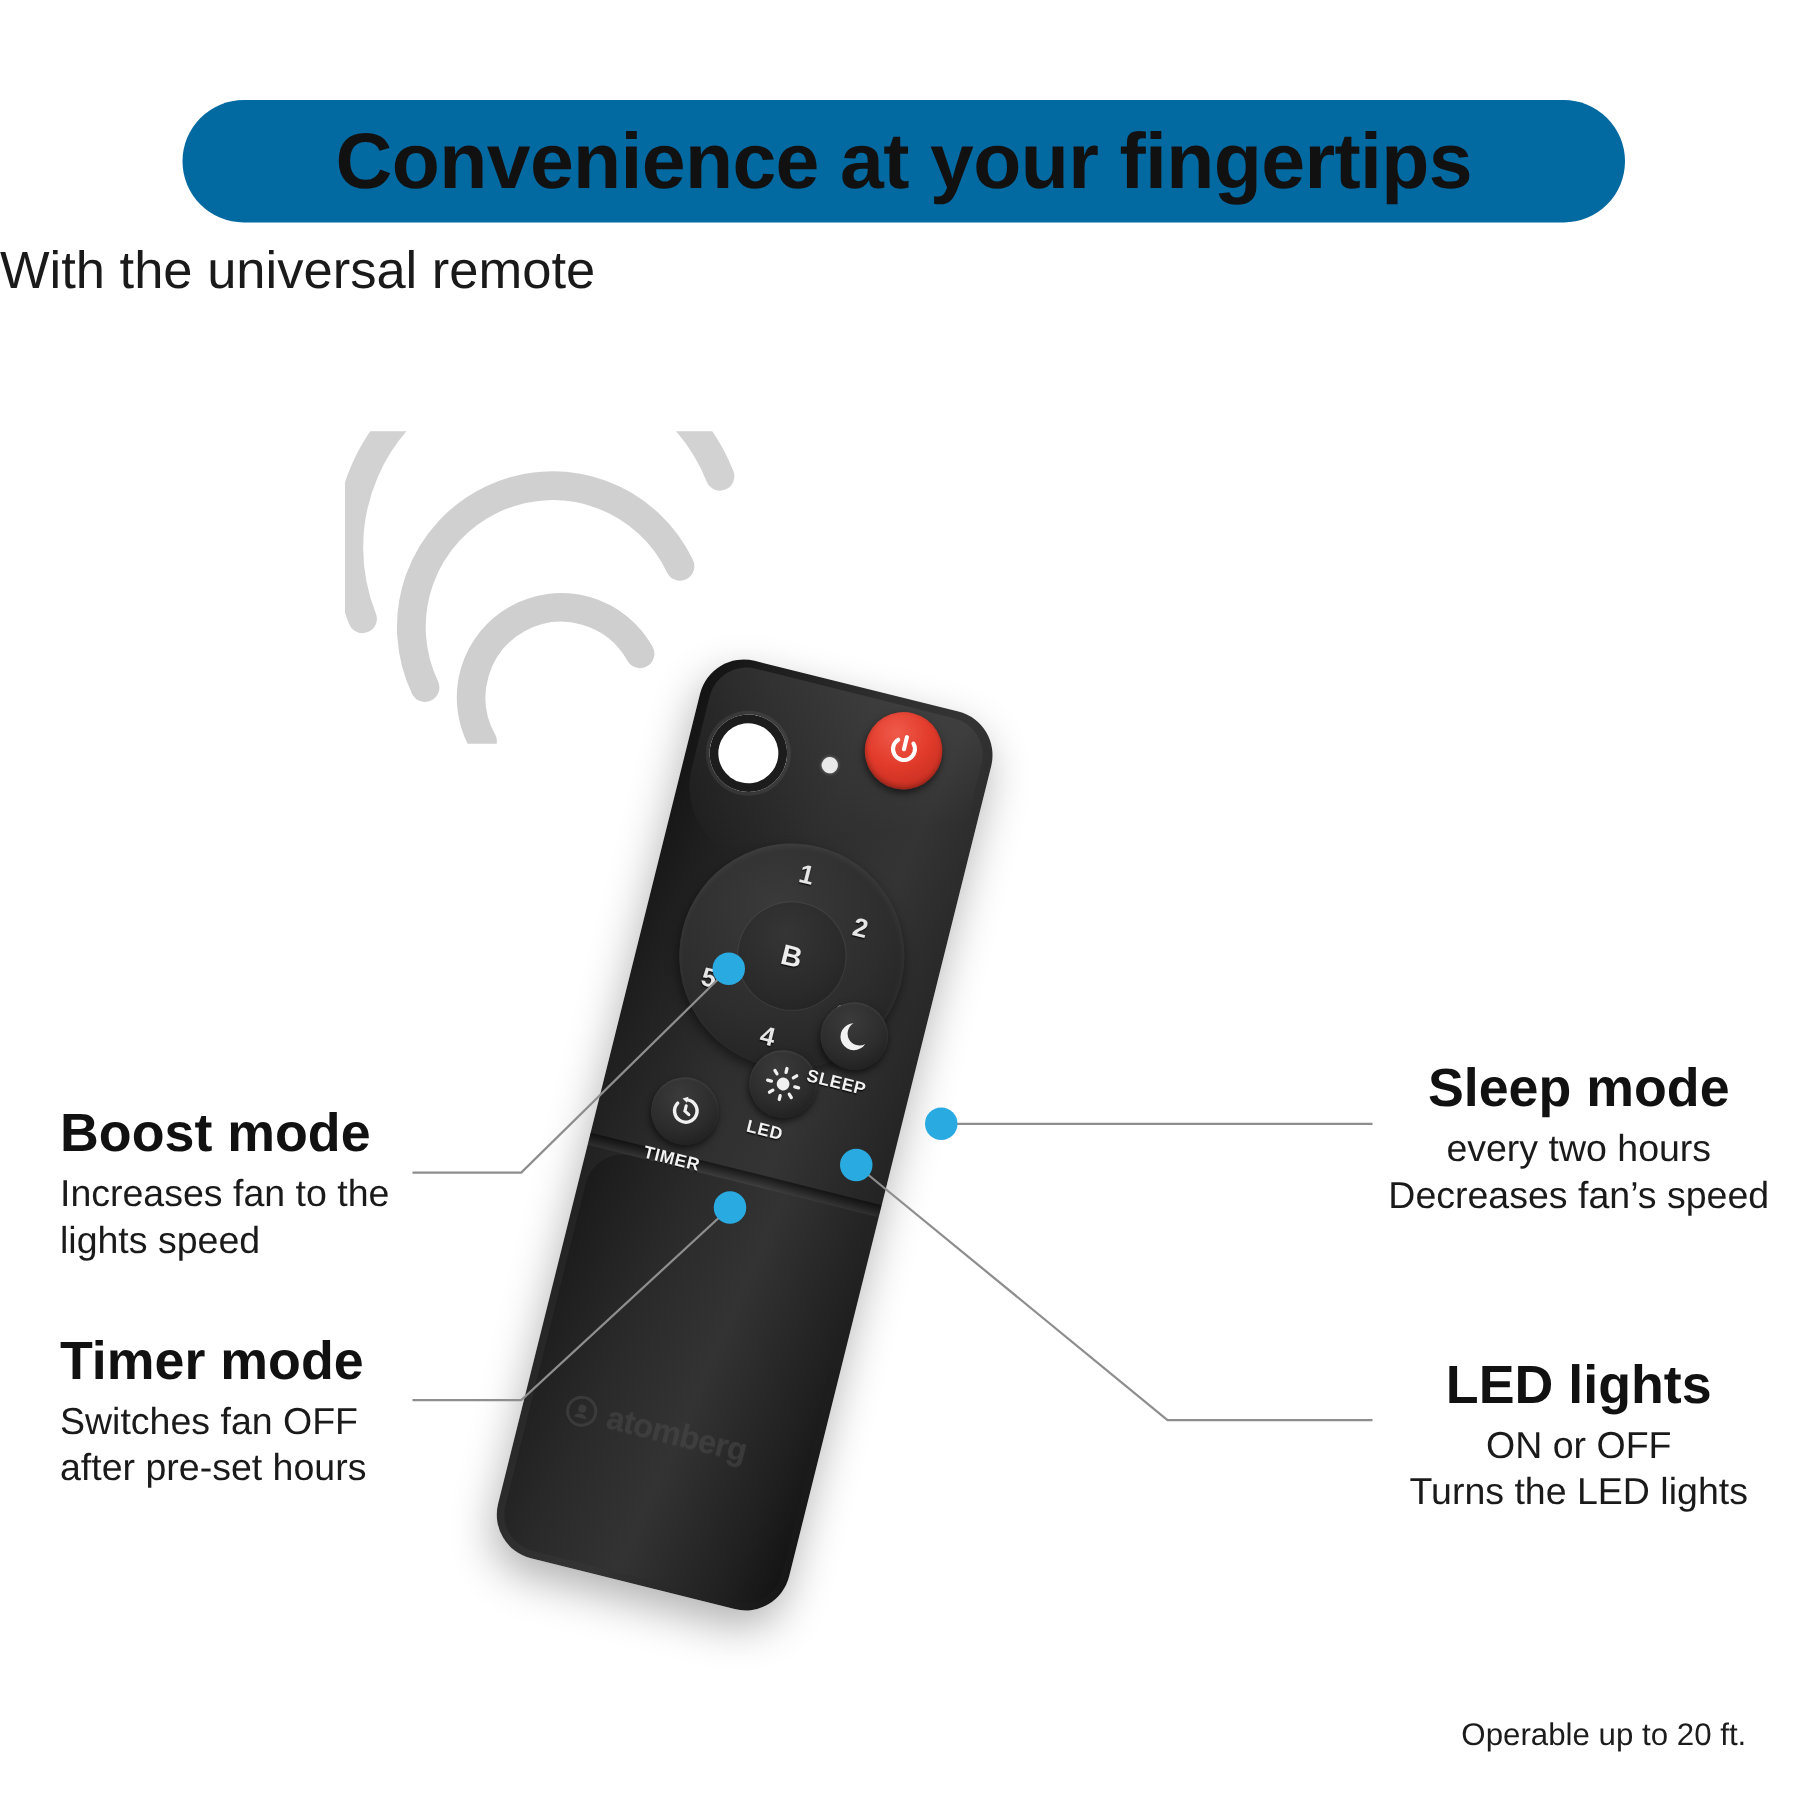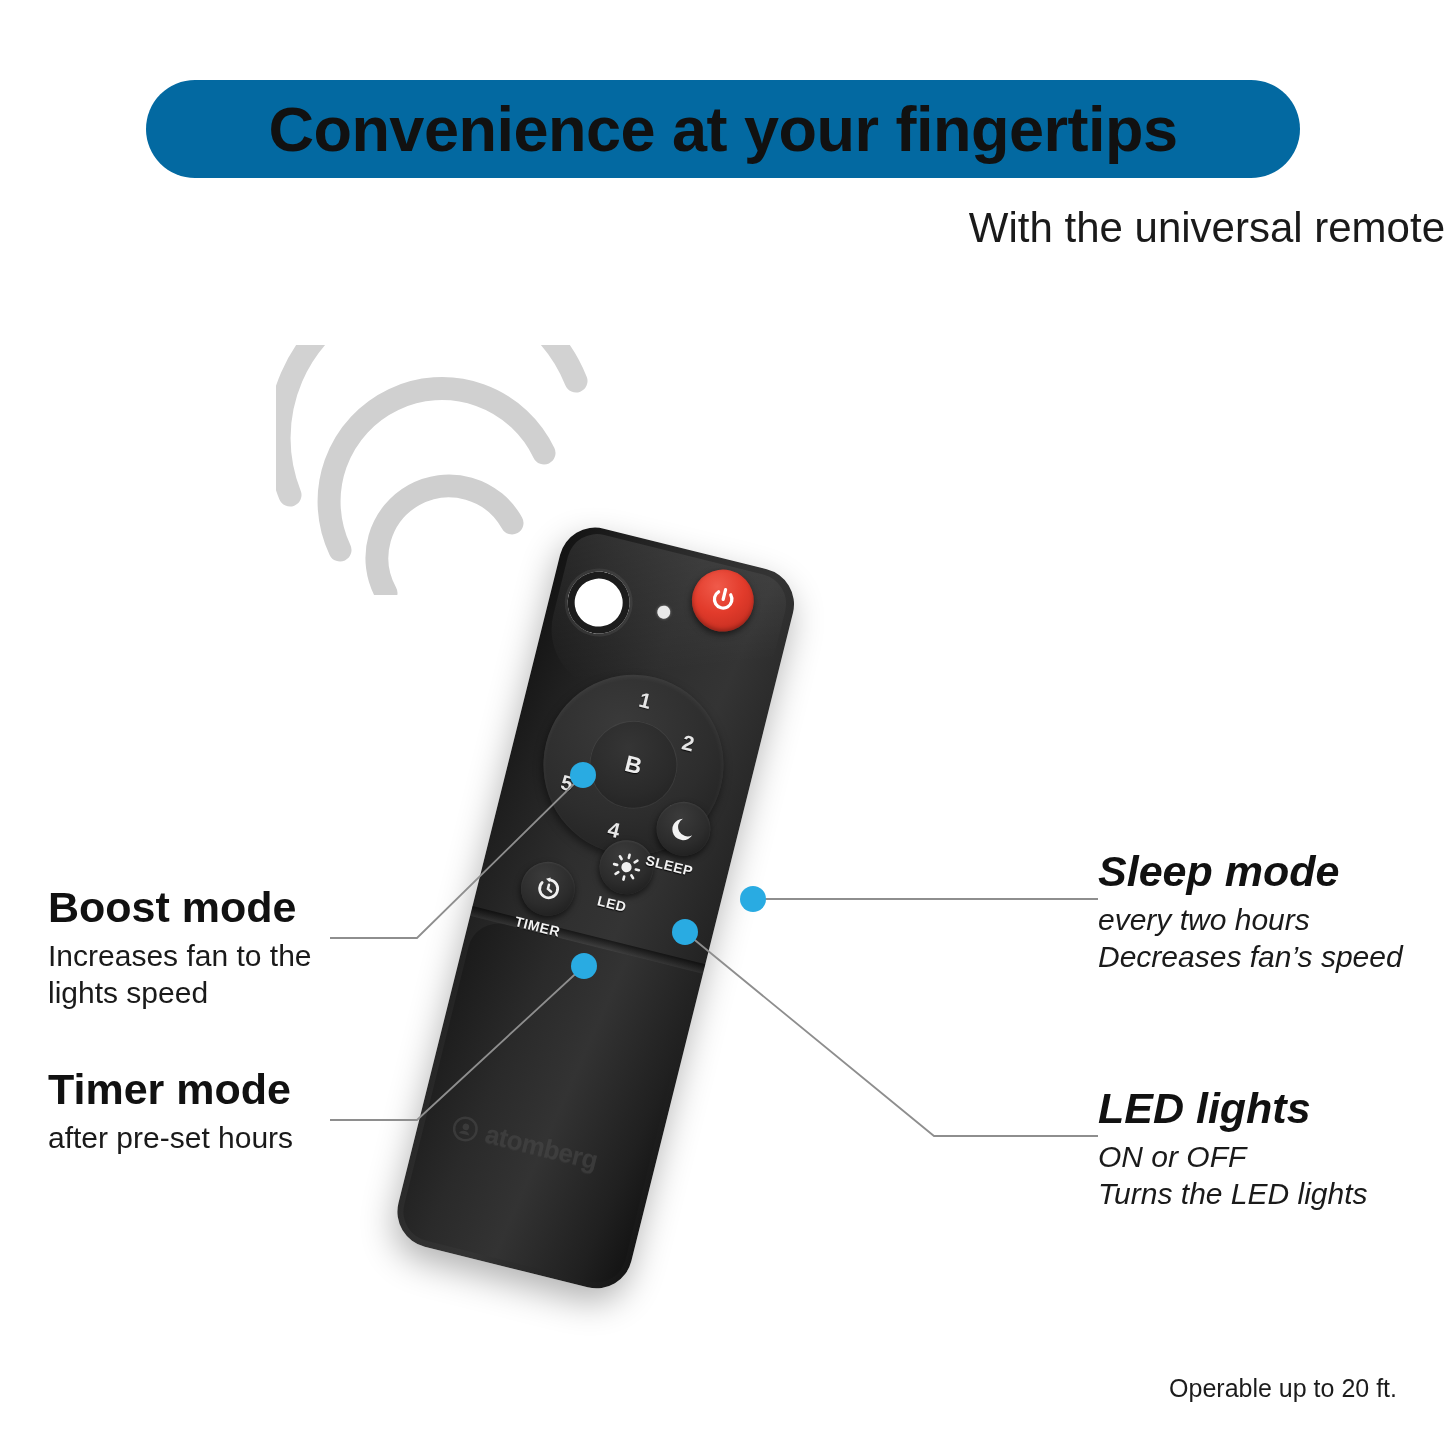--- a/index.html
+++ b/index.html
@@ -24,25 +24,24 @@
   #title-text {
     font-size:63px;
     font-weight:700;
     letter-spacing:-0.5px;
     color:#111111;
     white-space:nowrap;
   }
   #subtitle-text {
     position:absolute;
     left:0; top:192px; width:1445px;
-    text-align:right;
+    text-align:left;
     font-size:42px;
     font-weight:400;
     color:#1a1a1a;
-    margin-top:12px;
   }
 
   
   #signal-waves {
     position:absolute;
     left:276px; top:345px;
     width:330px; height:250px;
   }
 
   
@@ -197,21 +196,21 @@
     line-height:1.06;
     white-space:nowrap;
   }
   .label-desc {
     font-size:30px;
     font-weight:400;
     color:#1a1a1a;
     line-height:1.26;
     margin-top:6px;
   }
-  .label-right { text-align:left;font-style:italic; }
+  .label-right { text-align:center; }
 
   #footnote {
     position:absolute;
     right:48px; bottom:42px;
     font-size:25px;
     color:#1c1c1c;
   }
 </style>
 </head>
 <body>
@@ -328,20 +327,21 @@
   <div class="label-title">Boost mode</div>
   <div class="label-desc">
     <div>Increases fan to the</div>
     <div>lights speed</div>
   </div>
 </div>
 
 <div class="label-block" style="left:48px; top:1067px; width:420px;">
   <div class="label-title">Timer mode</div>
   <div class="label-desc">
+    <div>Switches fan OFF</div>
     <div>after pre-set hours</div>
   </div>
 </div>
 
 <div class="label-block label-right" style="left:1098px; top:849px; width:330px;">
   <div class="label-title">Sleep mode</div>
   <div class="label-desc">
     <div>every two hours</div>
     <div>Decreases fan’s speed</div>
   </div>

